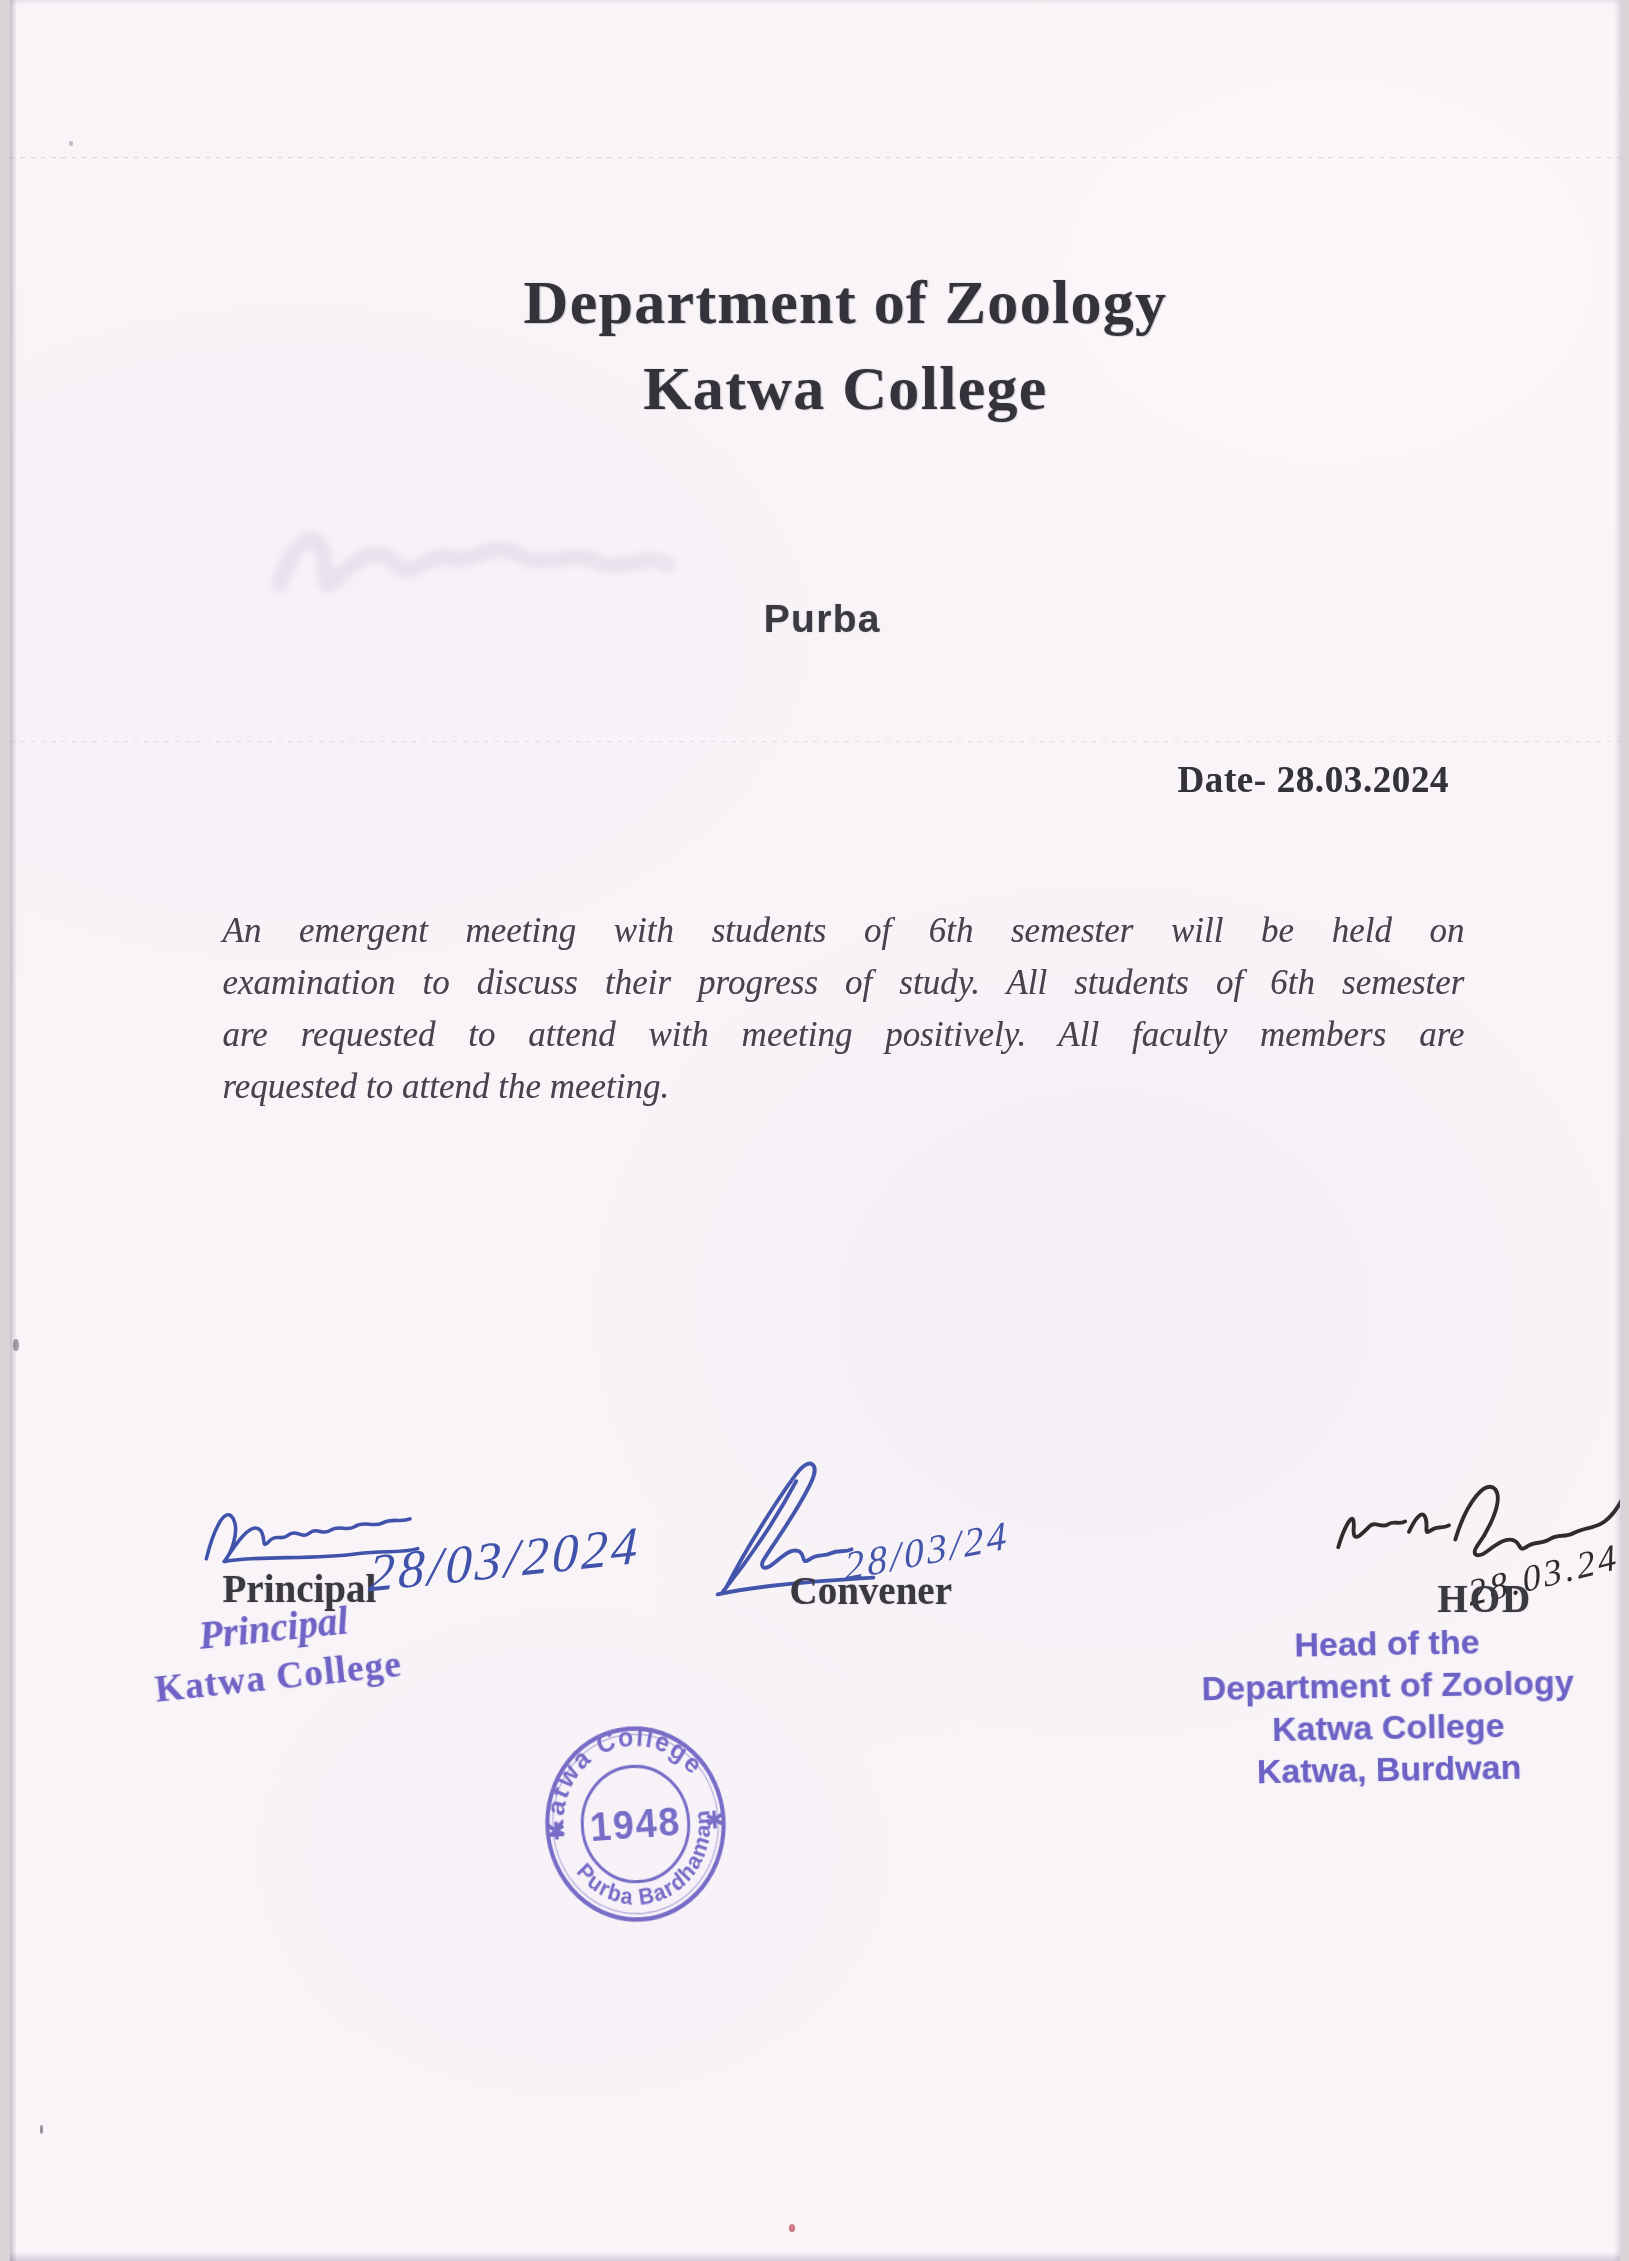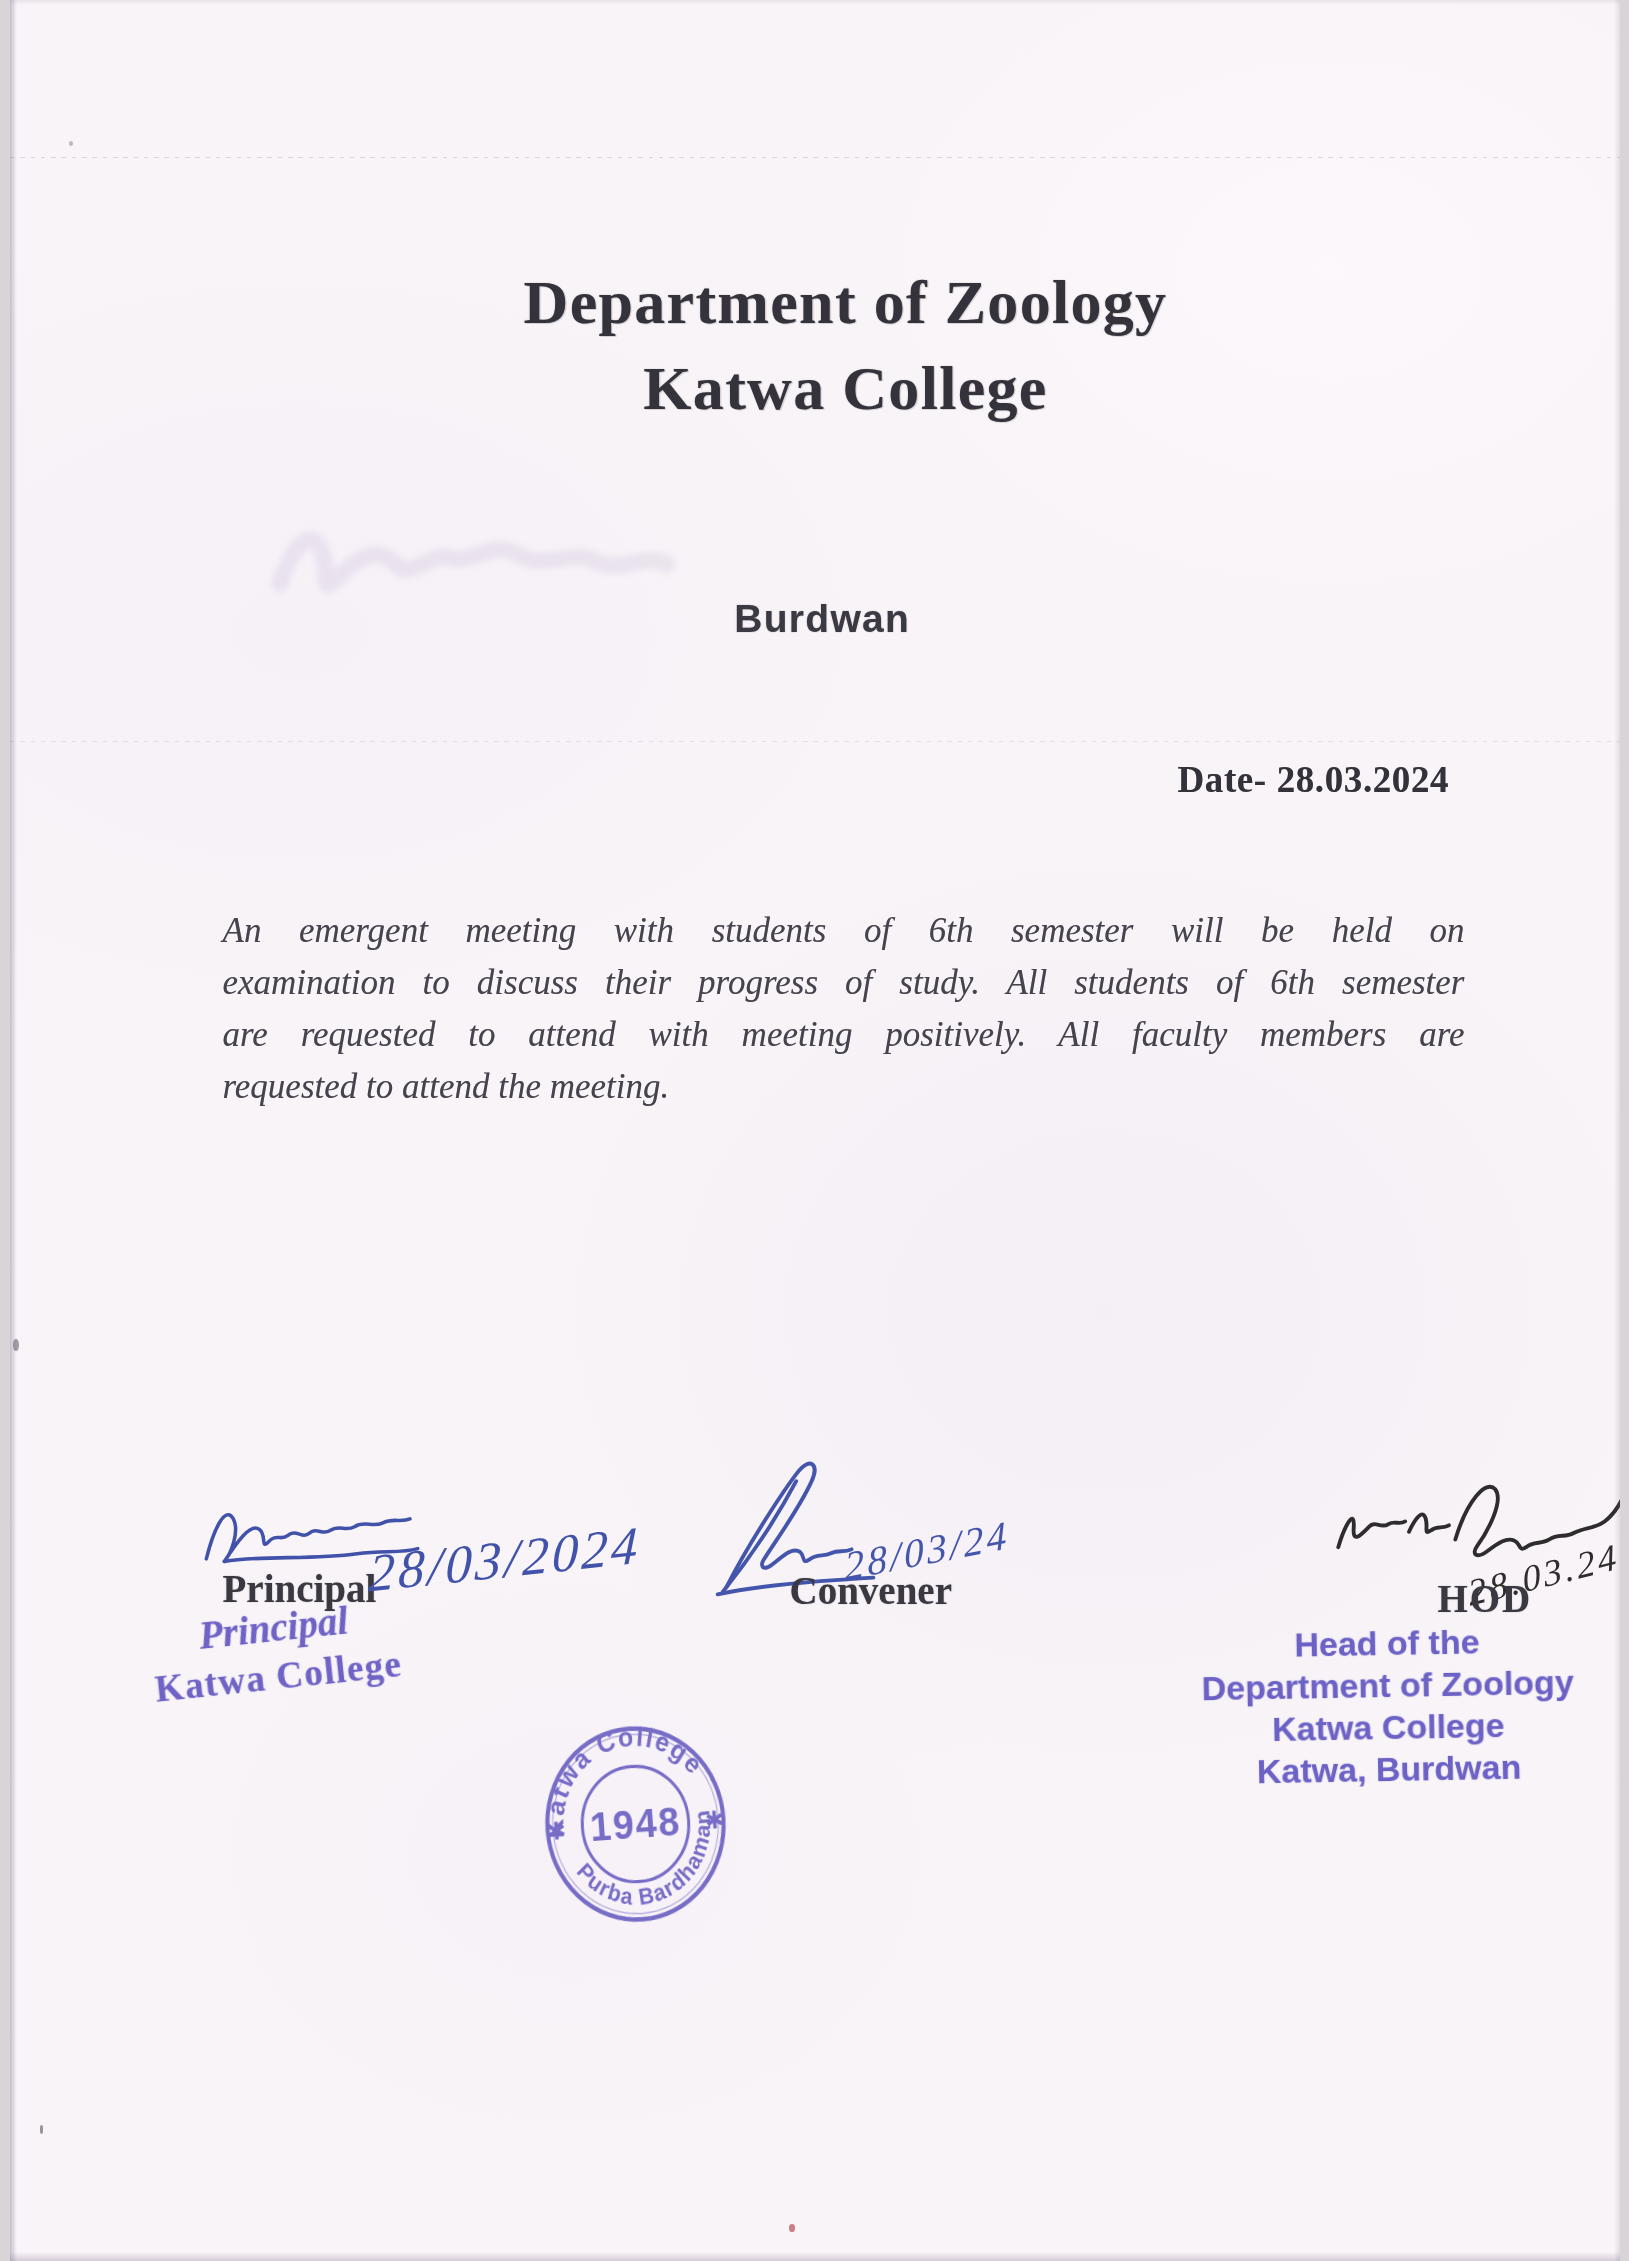--- a/index.html
+++ b/index.html
@@ -101,21 +101,21 @@
   <div class="crease c1"></div>
   <div class="crease c2"></div>
 
   <svg class="ghost" viewBox="0 0 640 220" preserveAspectRatio="none">
     <path d="M20,150 C40,90 70,60 85,100 C98,136 80,170 110,140 C140,110 170,90 200,120 C225,145 250,100 285,110 C320,120 350,80 390,105 C430,130 470,95 510,115 C550,135 590,100 620,120" fill="none" stroke="#7a5f9e" stroke-width="26" stroke-linecap="round"></path>
   </svg>
 
   <div class="title l1">Department of Zoology</div>
   <div class="title l2">Katwa College</div>
 
-  <div class="notice">Burdwan</div>
+  <div class="notice">Purba</div>
 
   <div class="dateline">Date- 28.03.2024</div>
 
   <div class="bodytext">
     <div class="bodyline">An emergent meeting with students of 6th semester will be held on</div>
     <div class="bodyline">examination to discuss their progress of study. All students of 6th semester</div>
     <div class="bodyline">are requested to attend with meeting positively. All faculty members are</div>
     <div class="bodyline last">requested to attend the meeting.</div>
   </div>
 

